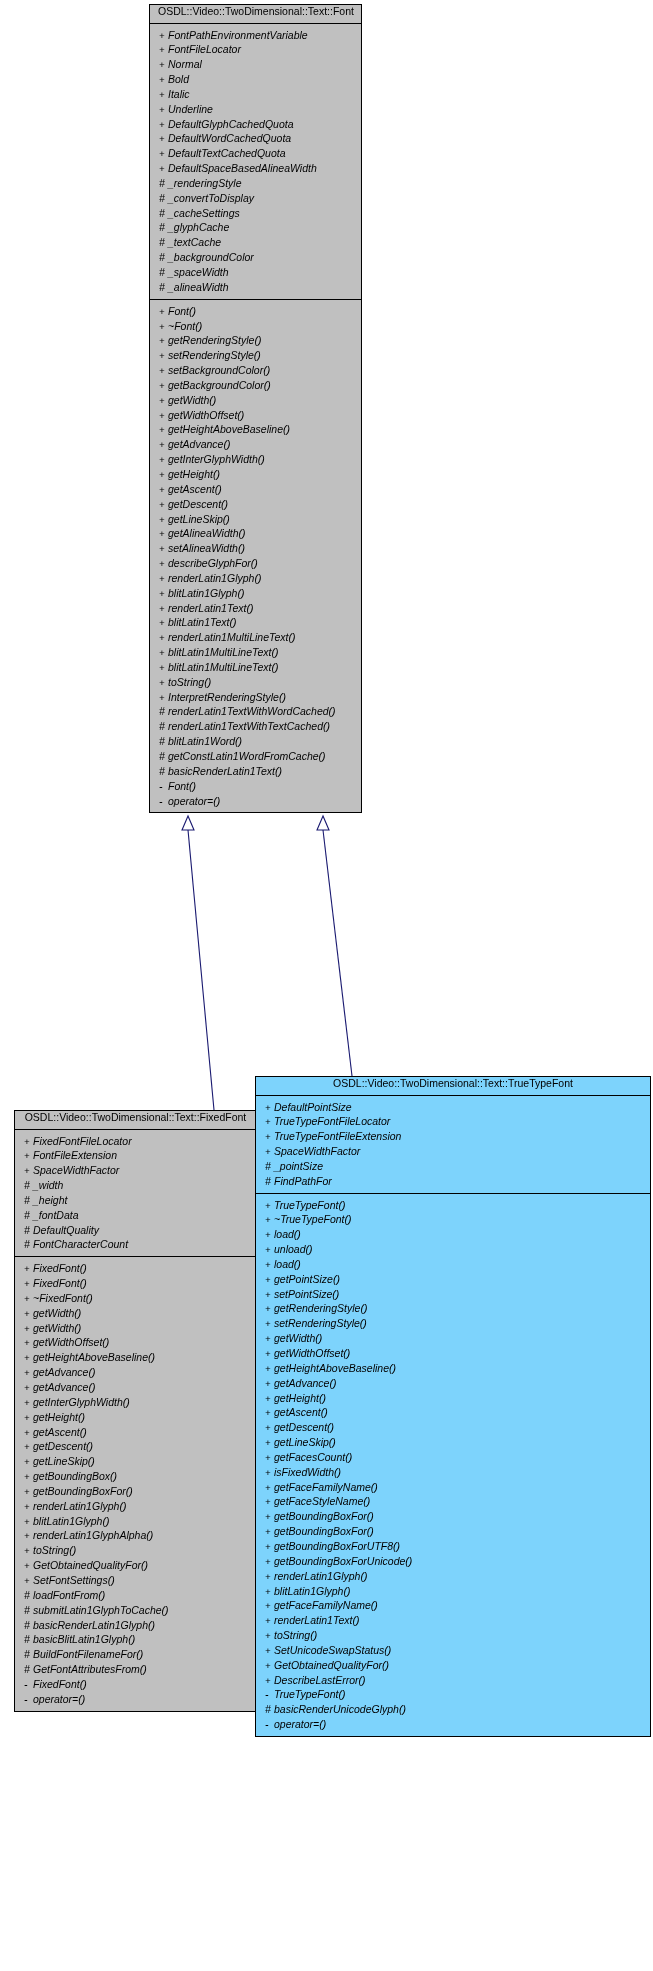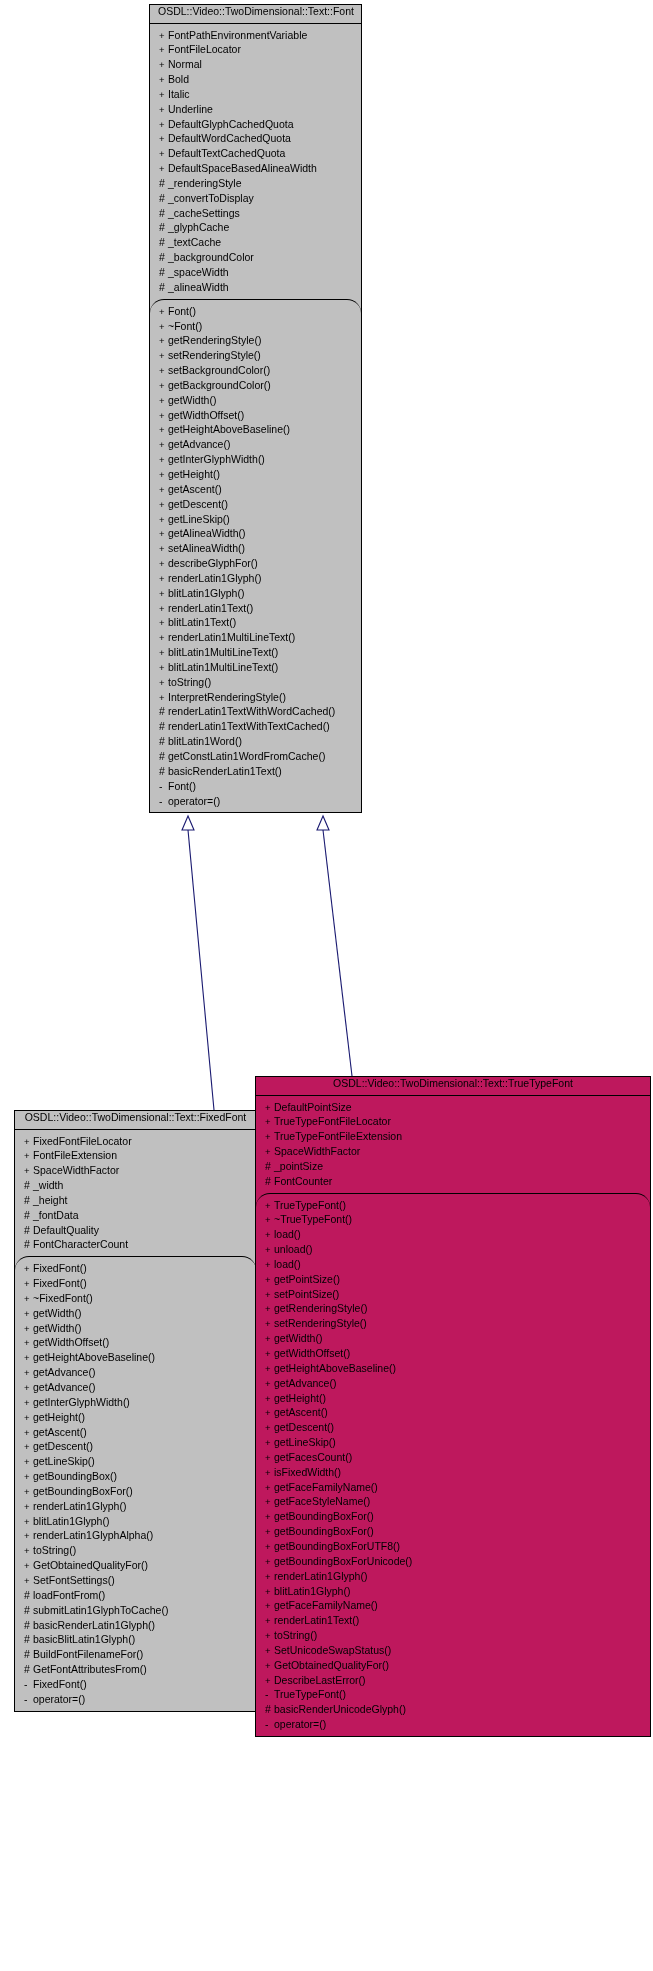--- a/index.html
+++ b/index.html
@@ -30,37 +30,37 @@
   .uml-class {
     position: absolute;
     box-sizing: border-box;
     border: 1px solid #000000;
     background: #c0c0c0;
     font-size: 10.5px;
     line-height: 1;
     color: #000000;
   }
   .uml-class.plain {
-    background: #be185d;
+    background: #7dd3fc;
   }
   .class-title {
     box-sizing: border-box;
     padding: 1px 8px 6px 8px;
     text-align: center;
     font-size: 10.5px;
     white-space: nowrap;
     border-bottom: 1px solid #000000;
   }
   .compartment {
     box-sizing: border-box;
     padding: 4px 0 4px 0;
+    font-style: italic;
   }
   .compartment + .compartment {
     border-top: 1px solid #000000;
-    border-radius: 14px;
   }
   .member {
     display: block;
     padding: 0 6px 0 9px;
     height: 14.85px;
     line-height: 14.85px;
     white-space: nowrap;
     font-size: 10.5px;
   }
   .vis {
@@ -201,21 +201,21 @@
   </div>
 
   <div class="uml-class plain" id="class-truetype">
     <div class="class-title">OSDL::Video::TwoDimensional::Text::TrueTypeFont</div>
     <div class="compartment">
         <div class="member"><span class="vis pub">+</span><span class="mname">DefaultPointSize</span></div>
         <div class="member"><span class="vis pub">+</span><span class="mname">TrueTypeFontFileLocator</span></div>
         <div class="member"><span class="vis pub">+</span><span class="mname">TrueTypeFontFileExtension</span></div>
         <div class="member"><span class="vis pub">+</span><span class="mname">SpaceWidthFactor</span></div>
         <div class="member"><span class="vis">#</span><span class="mname">_pointSize</span></div>
-        <div class="member"><span class="vis">#</span><span class="mname">FontCounter</span></div>
+        <div class="member"><span class="vis">#</span><span class="mname">FindPathFor</span></div>
       </div>
     <div class="compartment">
         <div class="member"><span class="vis pub">+</span><span class="mname">TrueTypeFont()</span></div>
         <div class="member"><span class="vis pub">+</span><span class="mname">~TrueTypeFont()</span></div>
         <div class="member"><span class="vis pub">+</span><span class="mname">load()</span></div>
         <div class="member"><span class="vis pub">+</span><span class="mname">unload()</span></div>
         <div class="member"><span class="vis pub">+</span><span class="mname">load()</span></div>
         <div class="member"><span class="vis pub">+</span><span class="mname">getPointSize()</span></div>
         <div class="member"><span class="vis pub">+</span><span class="mname">setPointSize()</span></div>
         <div class="member"><span class="vis pub">+</span><span class="mname">getRenderingStyle()</span></div>

